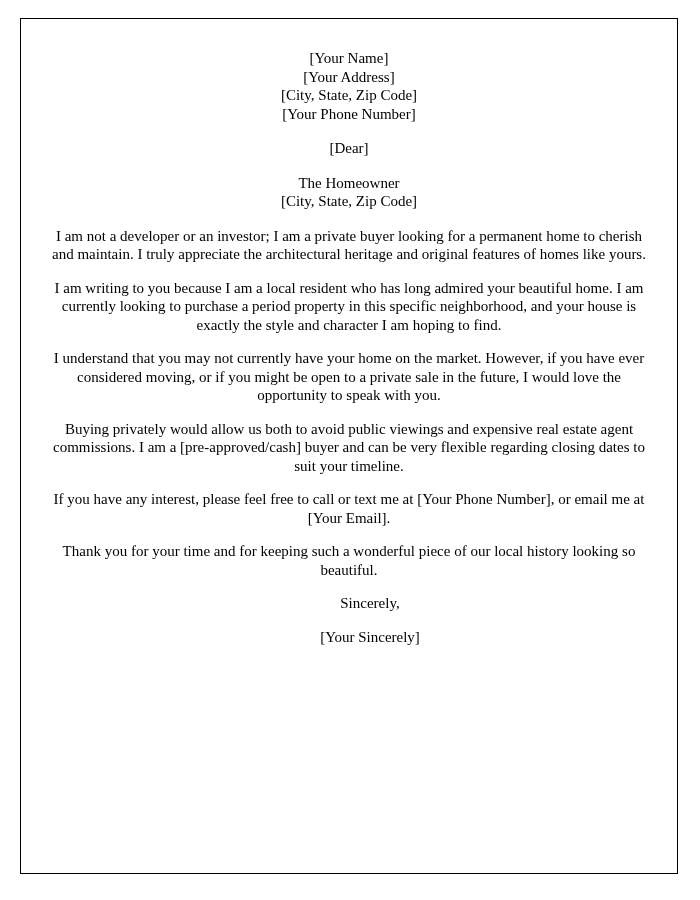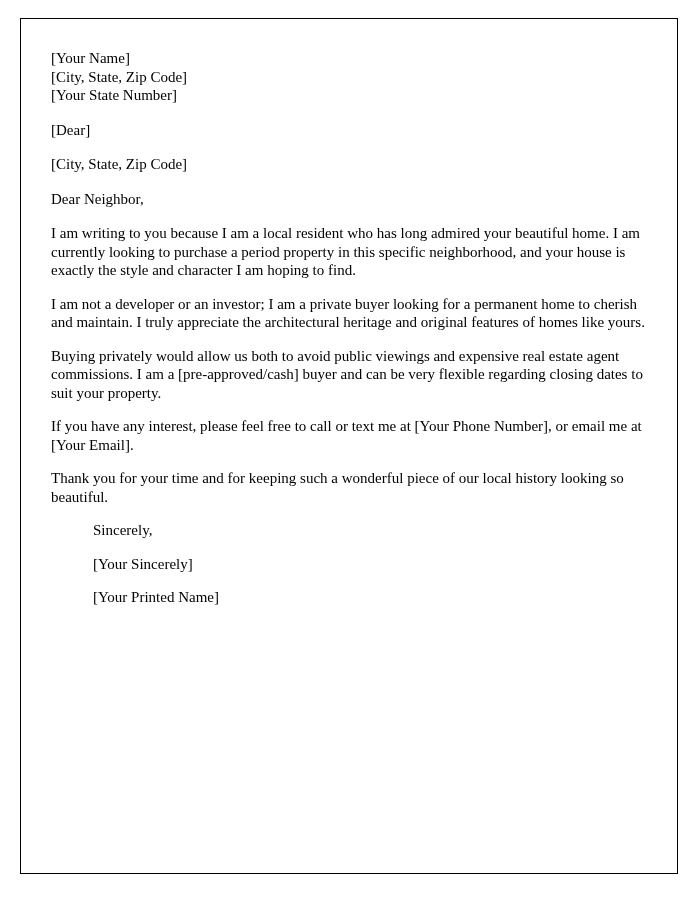--- a/index.html
+++ b/index.html
@@ -13,20 +13,21 @@
   }
   .page {
     position: absolute;
     left: 20px;
     top: 18px;
     width: 658px;
     height: 856px;
     border: 1px solid #000000;
     background: #ffffff;
     box-sizing: border-box;
+    text-align: center;
   }
   .content {
     padding: 30px 30px 0 30px;
     font-size: 15px;
     line-height: 18.5px;
   }
   .block {
     margin: 0 0 16px 0;
   }
   .line {
@@ -41,44 +42,43 @@
   }
 </style>
 </head>
 <body>
 
 <div class="page">
   <div class="content">
 
     <div class="block">
       <div class="line">[Your Name]</div>
+      <div class="line">[Your Address]</div>
       <div class="line">[City, State, Zip Code]</div>
-      <div class="line">[Your State Number]</div>
+      <div class="line">[Your Phone Number]</div>
     </div>
 
     <div class="block">
       <div class="line">[Dear]</div>
     </div>
 
     <div class="block">
+      <div class="line">The Homeowner</div>
       <div class="line">[City, State, Zip Code]</div>
     </div>
 
-    <div class="block">
-      <div class="line">Dear Neighbor,</div>
-    </div>
 
     <div>
+      <p class="para">I am not a developer or an investor; I am a private buyer looking for a permanent home to cherish and maintain. I truly appreciate the architectural heritage and original features of homes like yours.</p>
       <p class="para">I am writing to you because I am a local resident who has long admired your beautiful home. I am currently looking to purchase a period property in this specific neighborhood, and your house is exactly the style and character I am hoping to find.</p>
-      <p class="para">I am not a developer or an investor; I am a private buyer looking for a permanent home to cherish and maintain. I truly appreciate the architectural heritage and original features of homes like yours.</p>
-      <p class="para">Buying privately would allow us both to avoid public viewings and expensive real estate agent commissions. I am a [pre-approved/cash] buyer and can be very flexible regarding closing dates to suit your property.</p>
+      <p class="para">I understand that you may not currently have your home on the market. However, if you have ever considered moving, or if you might be open to a private sale in the future, I would love the opportunity to speak with you.</p>
+      <p class="para">Buying privately would allow us both to avoid public viewings and expensive real estate agent commissions. I am a [pre-approved/cash] buyer and can be very flexible regarding closing dates to suit your timeline.</p>
       <p class="para">If you have any interest, please feel free to call or text me at [Your Phone Number], or email me at [Your Email].</p>
       <p class="para">Thank you for your time and for keeping such a wonderful piece of our local history looking so beautiful.</p>
     </div>
 
     <div class="closing-block">
       <p class="para">Sincerely,</p>
       <p class="para">[Your Sincerely]</p>
-      <p class="para">[Your Printed Name]</p>
     </div>
 
   </div>
 </div>
 
 </body></html>

